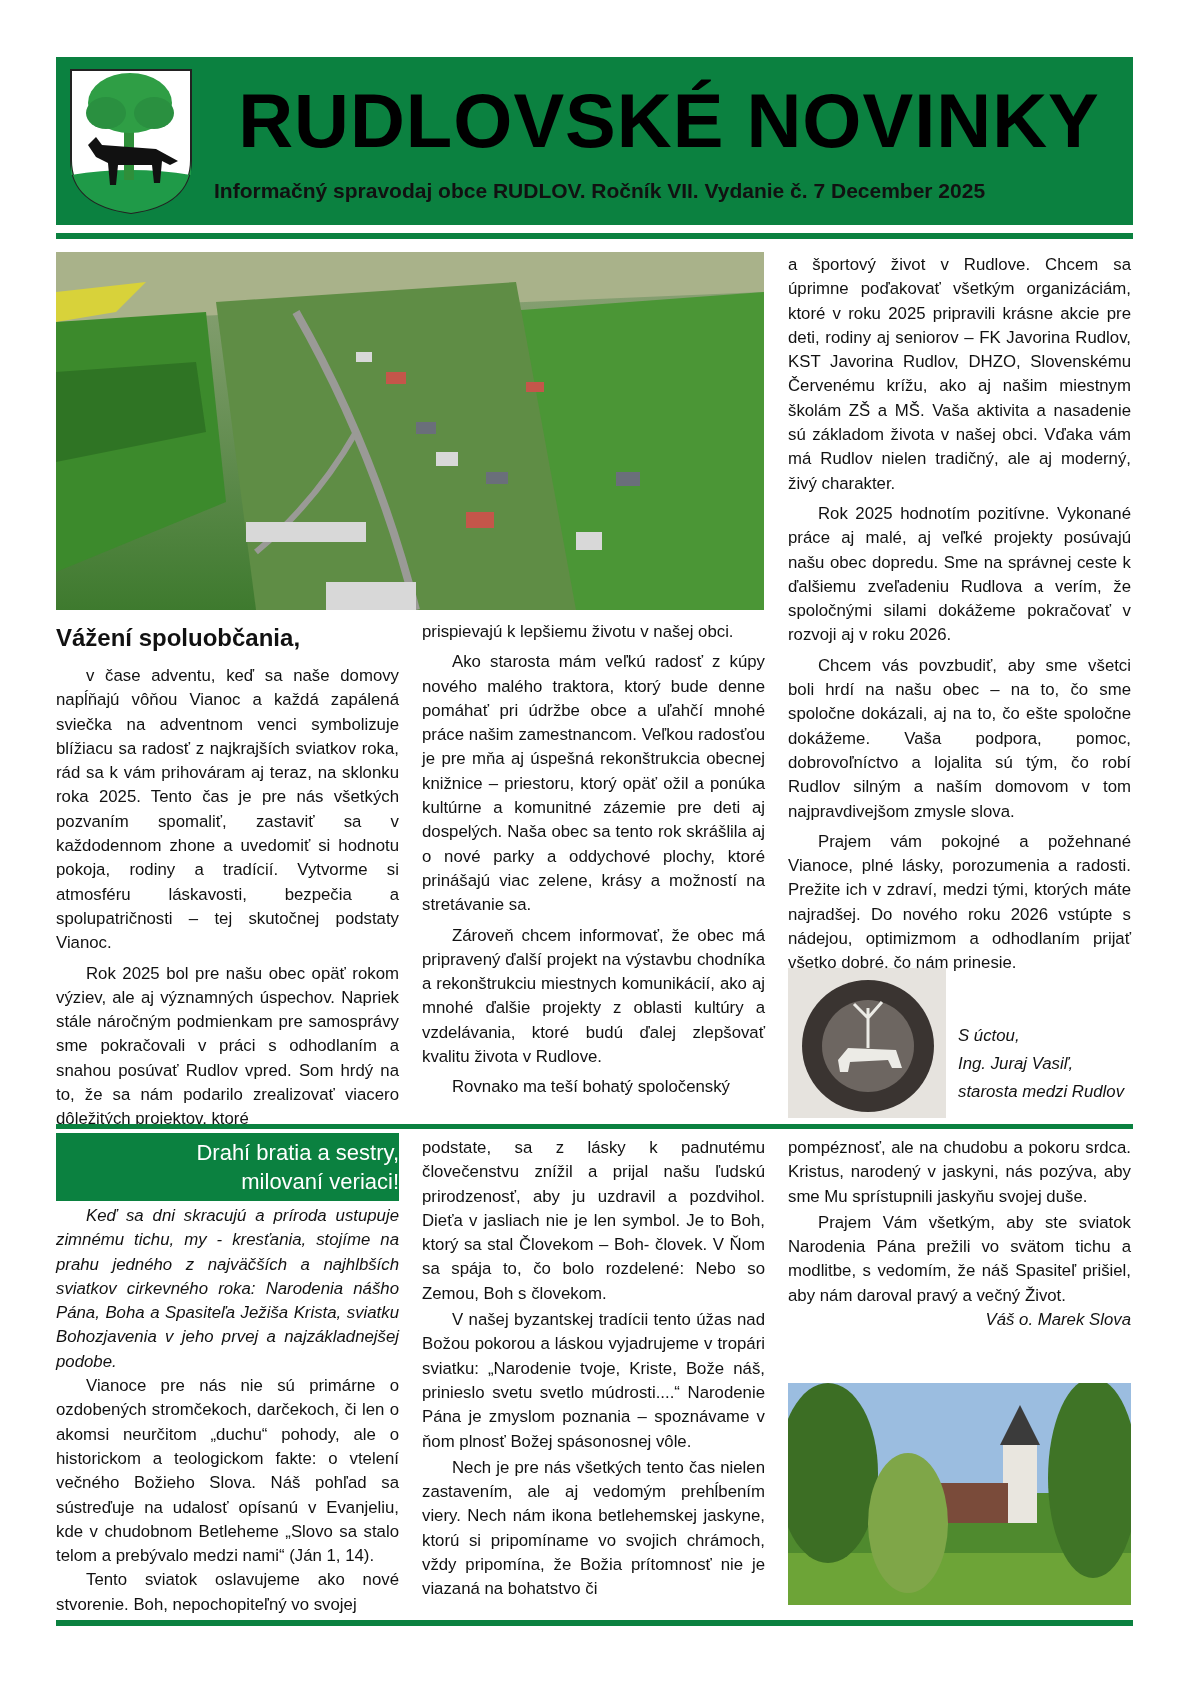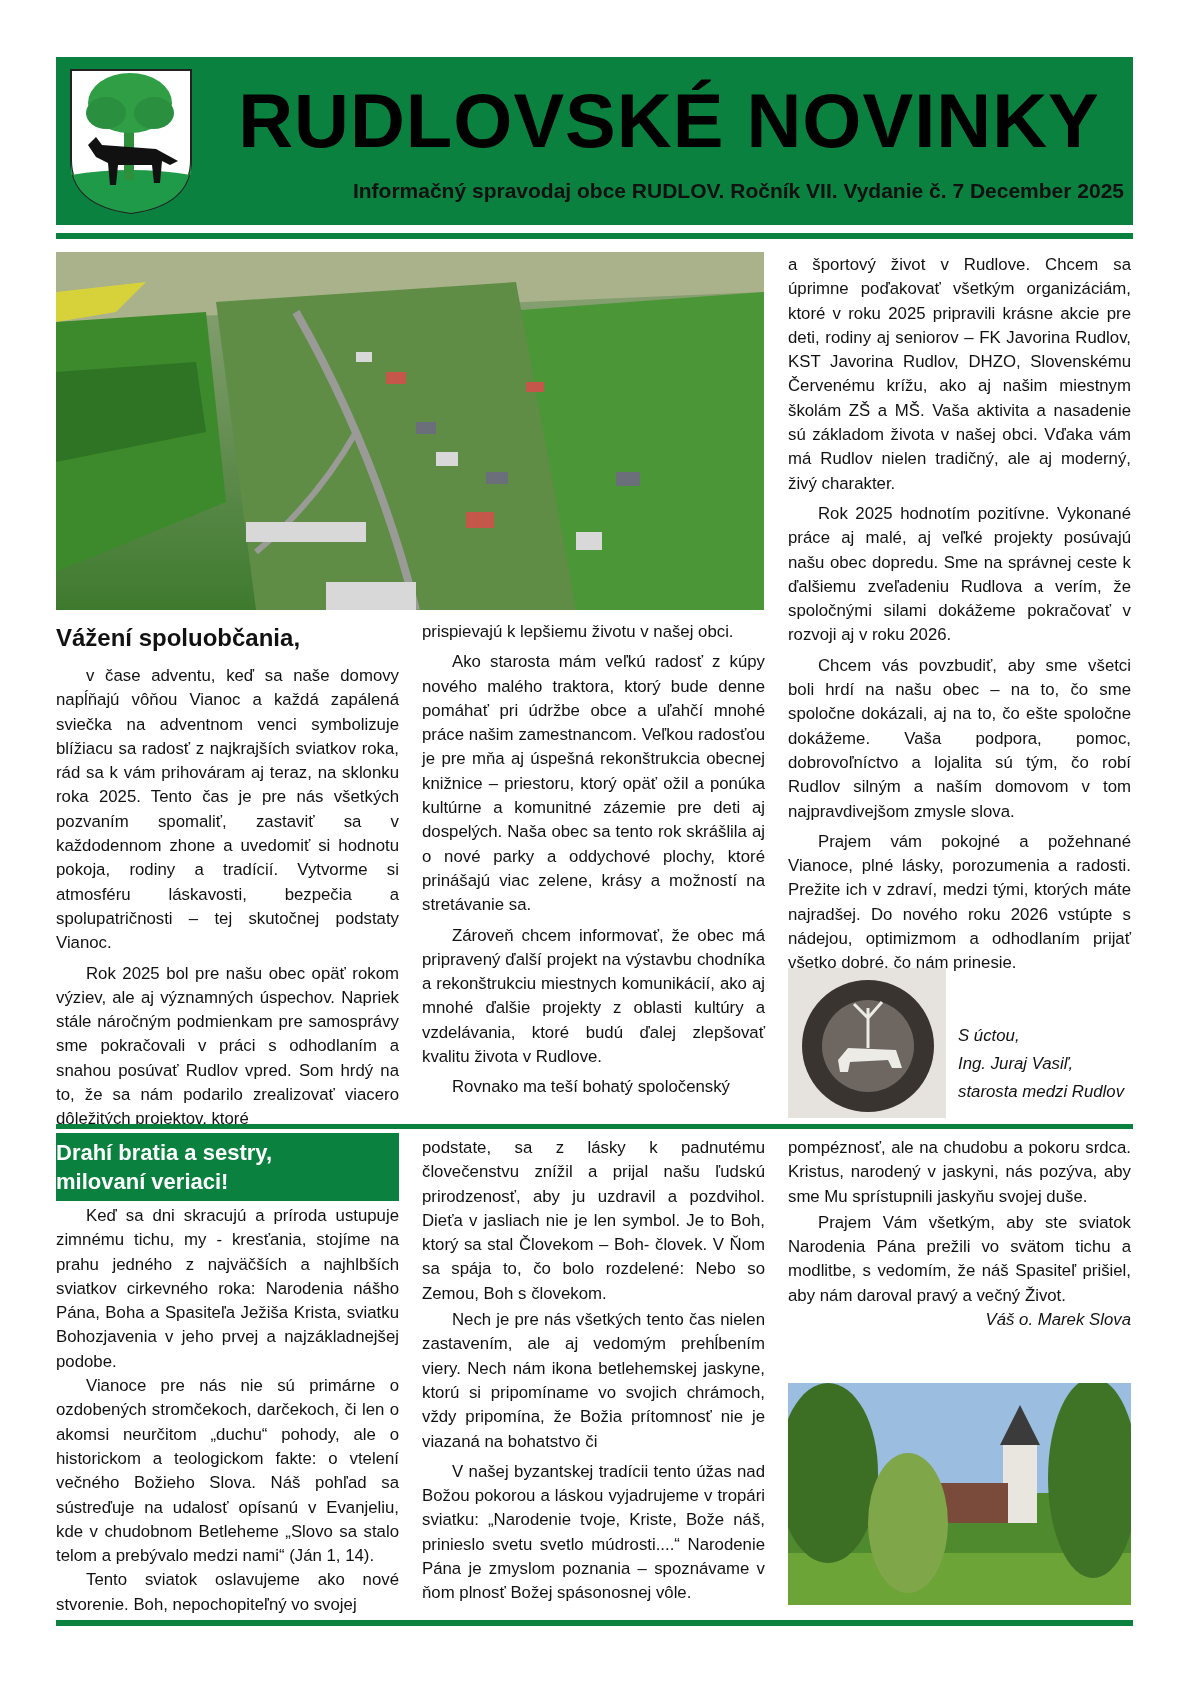--- a/index.html
+++ b/index.html
@@ -2,32 +2,32 @@
 <html><head>
 <meta charset="utf-8">
 <style>
   * { box-sizing: border-box; margin: 0; padding: 0; }
   html, body { width: 1190px; height: 1683px; background: #ffffff; overflow: hidden; }
   body { position: relative; font-family: "Liberation Sans", "DejaVu Sans", sans-serif; color: #111; }
 
   .header { position: absolute; left: 56px; top: 57px; width: 1077px; height: 168px; background: #0b8140; }
   .logo { position: absolute; left: 10px; top: 8px; width: 130px; height: 150px; }
   .title { position: absolute; left: 158px; top: 22px; width: 910px; text-align: center; color: #000000; font-weight: bold; font-size: 76px; letter-spacing: 1px; line-height: 84px; }
-  .subtitle { position: absolute; left: 158px; top: 120px; width: 910px; text-align: right; color: #111; font-weight: bold; font-size: 21px; line-height: 28px; }
+  .subtitle { position: absolute; left: 158px; top: 120px; width: 910px; text-align: left; color: #111; font-weight: bold; font-size: 21px; line-height: 28px; }
   .rule { position: absolute; left: 56px; width: 1077px; height: 6px; background: #0b8140; }
 
   .photo-village { position: absolute; left: 56px; top: 252px; width: 708px; height: 358px; overflow: hidden; }
   .photo-seal { position: absolute; left: 788px; top: 968px; width: 158px; height: 150px; }
   .photo-church { position: absolute; left: 788px; top: 1383px; width: 343px; height: 222px; overflow: hidden; }
 
   .col { position: absolute; font-size: 16.8px; line-height: 24.3px; text-align: justify; hyphens: manual; }
   .col p { text-indent: 30px; margin-bottom: 6px; }
   .col p.noind { text-indent: 0; }
   .heading-vazeni { position: absolute; left: 56px; top: 624px; width: 340px; text-align: left; font-size: 24px; font-weight: bold; }
-  .green-box { position: absolute; left: 56px; top: 1133px; width: 343px; height: 68px; background: #0b8140; color: #fff; text-align: left; font-weight: bold; font-size: 22px; line-height: 29px; padding-top: 5px; }
+  .green-box { position: absolute; left: 56px; top: 1133px; width: 343px; height: 68px; background: #0b8140; color: #fff; text-align: right; font-weight: normal; font-size: 22px; line-height: 29px; padding-top: 5px; }
   .right { text-align: right; text-indent: 0 !important; }
   .italic { font-style: italic; }
   .signature { position: absolute; left: 958px; top: 1022px; font-style: italic; font-size: 16.8px; line-height: 28px; }
 </style>
 </head>
 <body>
 
 <div class="header">
   <svg class="logo" viewBox="0 0 130 150">
     <path d="M5 5 H125 V95 Q125 140 65 148 Q5 140 5 95 Z" fill="#ffffff" stroke="#222" stroke-width="2"></path>
@@ -117,29 +117,29 @@
 </div>
 
 <div class="rule" style="top:1124px; height:5px;"></div>
 
 <div class="green-box">
   <div>Drahí bratia a sestry,</div>
   <div>milovaní veriaci!</div>
 </div>
 
 <div class="col" style="left:56px; top:1204px; width:343px;">
-  <p style="margin-bottom:0;">Keď sa dni skracujú a príroda ustupuje zimnému tichu, my - kresťania, stojíme na prahu jedného z najväčších a najhlbších sviatkov cirkevného roka: Narodenia nášho Pána, Boha a Spasiteľa Ježiša Krista, sviatku Bohozjavenia v jeho prvej a najzákladnejšej podobe.</p>
+  <p style="margin-bottom:0;font-style:italic;">Keď sa dni skracujú a príroda ustupuje zimnému tichu, my - kresťania, stojíme na prahu jedného z najväčších a najhlbších sviatkov cirkevného roka: Narodenia nášho Pána, Boha a Spasiteľa Ježiša Krista, sviatku Bohozjavenia v jeho prvej a najzákladnejšej podobe.</p>
   <p style="margin-bottom:0;">Vianoce pre nás nie sú primárne o ozdobených stromčekoch, darčekoch, či len o akomsi neurčitom „duchu“ pohody, ale o historickom a teologickom fakte: o vtelení večného Božieho Slova. Náš pohľad sa sústreďuje na udalosť opísanú v Evanjeliu, kde v chudobnom Betleheme „Slovo sa stalo telom a prebývalo medzi nami“ (Ján 1, 14).</p>
   <p>Tento sviatok oslavujeme ako nové stvorenie. Boh, nepochopiteľný vo svojej</p>
 </div>
 
 <div class="col" style="left:422px; top:1136px; width:343px;">
   <p class="noind" style="margin-bottom:2px;">podstate, sa z lásky k padnutému človečenstvu znížil a prijal našu ľudskú prirodzenosť, aby ju uzdravil a pozdvihol. Dieťa v jasliach nie je len symbol. Je to Boh, ktorý sa stal Človekom – Boh- človek. V Ňom sa spája to, čo bolo rozdelené: Nebo so Zemou, Boh s človekom.</p>
+  <p style="margin-bottom:2px;">V našej byzantskej tradícii tento úžas nad Božou pokorou a láskou vyjadrujeme v tropári sviatku: „Narodenie tvoje, Kriste, Bože náš, prinieslo svetu svetlo múdrosti....“ Narodenie Pána je zmyslom poznania – spoznávame v ňom plnosť Božej spásonosnej vôle.</p>
   <p>Nech je pre nás všetkých tento čas nielen zastavením, ale aj vedomým prehĺbením viery. Nech nám ikona betlehemskej jaskyne, ktorú si pripomíname vo svojich chrámoch, vždy pripomína, že Božia prítomnosť nie je viazaná na bohatstvo či</p>
-  <p style="margin-bottom:2px;">V našej byzantskej tradícii tento úžas nad Božou pokorou a láskou vyjadrujeme v tropári sviatku: „Narodenie tvoje, Kriste, Bože náš, prinieslo svetu svetlo múdrosti....“ Narodenie Pána je zmyslom poznania – spoznávame v ňom plnosť Božej spásonosnej vôle.</p>
 </div>
 
 <div class="col" style="left:788px; top:1136px; width:343px;">
   <p class="noind" style="margin-bottom:2px;">pompéznosť, ale na chudobu a pokoru srdca. Kristus, narodený v jaskyni, nás pozýva, aby sme Mu sprístupnili jaskyňu svojej duše.</p>
   <p style="margin-bottom:0;">Prajem Vám všetkým, aby ste sviatok Narodenia Pána prežili vo svätom tichu a modlitbe, s vedomím, že náš Spasiteľ prišiel, aby nám daroval pravý a večný Život.</p>
   <p class="right italic">Váš o. Marek Slova</p>
 </div>
 
 <div class="photo-church">
   <svg width="343" height="222" viewBox="0 0 343 222">

